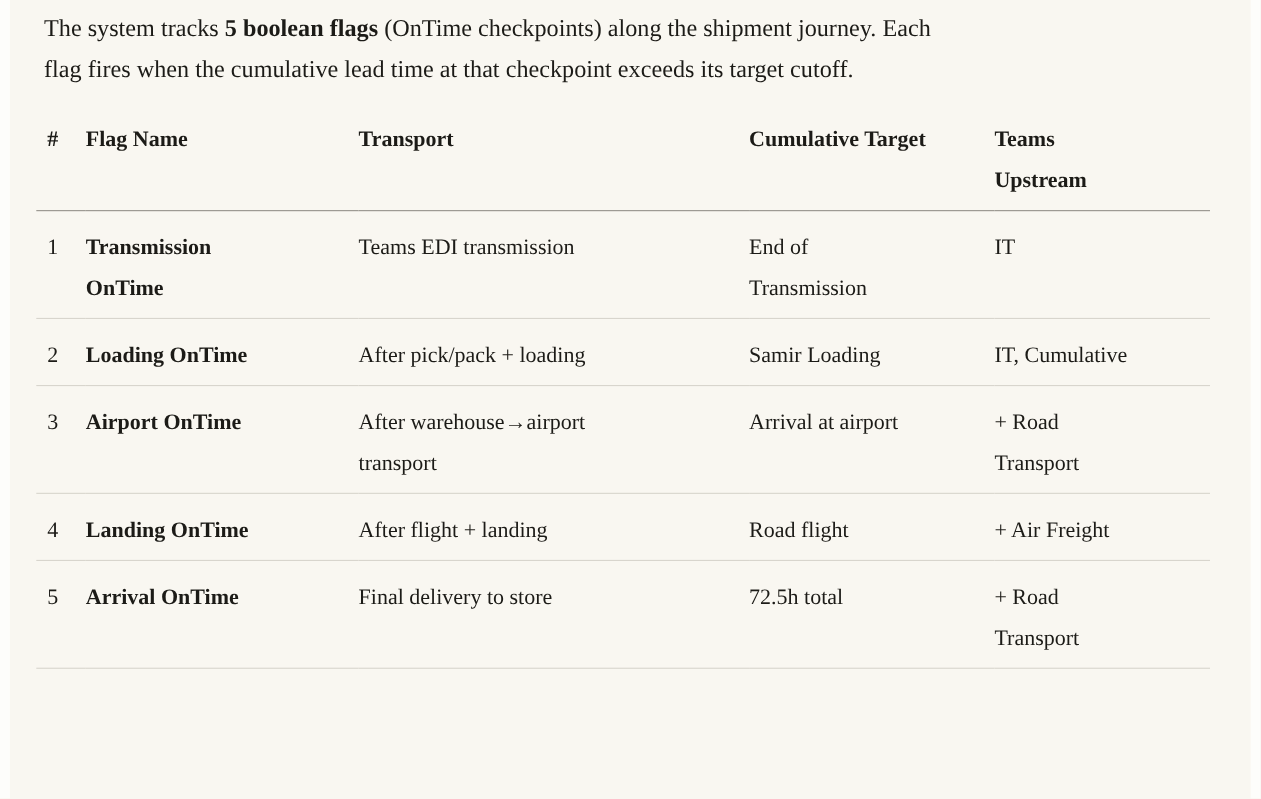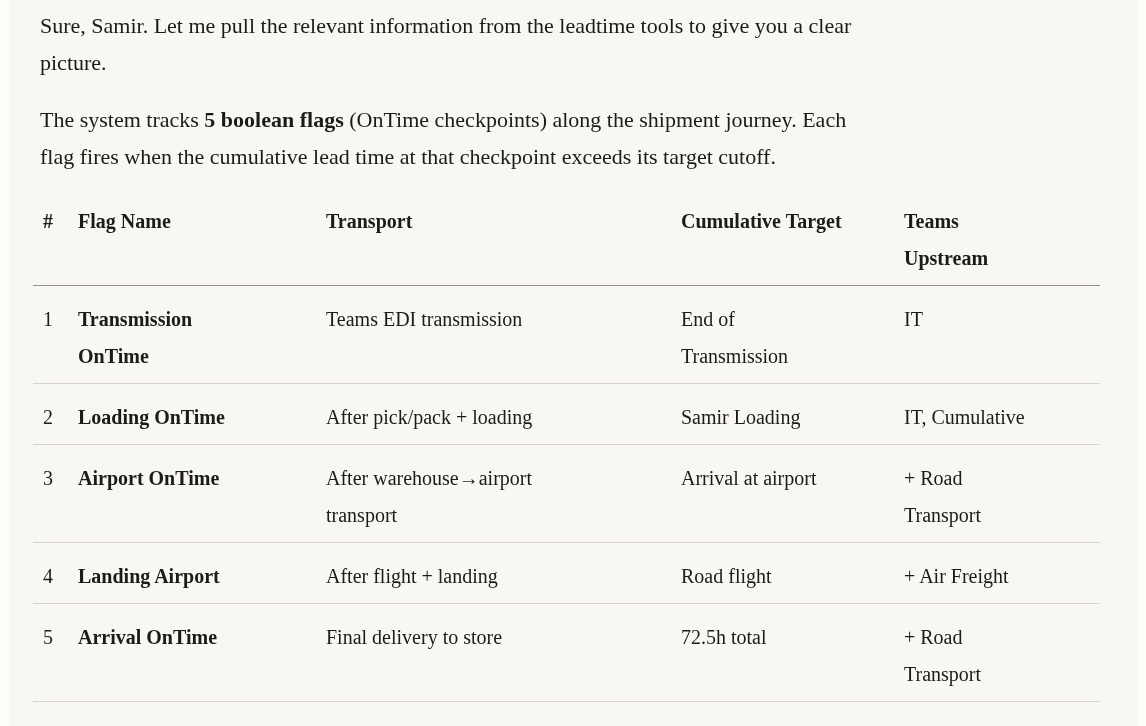--- a/index.html
+++ b/index.html
@@ -63,22 +63,20 @@
   td.col-flag { font-weight: 700; }
 </style>
 </head>
 <body>
 
 <div class="page-edge left"></div>
 <div class="page-edge right"></div>
 
 <main>
 
-  <p>Sure, Samir. Let me pull the relevant information from the leadtime tools to give you a clear
-picture.</p>
 
   <p><span>The system tracks </span><strong>5 boolean flags</strong><span> (OnTime checkpoints) along the shipment journey. Each
 flag fires when the cumulative lead time at that checkpoint exceeds its target cutoff.</span></p>
 
   <table>
     <colgroup>
       <col style="width:45px">
       <col style="width:248px">
       <col style="width:355px">
       <col style="width:223px">
@@ -115,21 +113,21 @@
         <td class="col-num">3</td>
         <td class="col-flag">Airport OnTime</td>
         <td>After warehouse→airport
 transport</td>
         <td>Arrival at airport</td>
         <td>+ Road
 Transport</td>
       </tr>
       <tr>
         <td class="col-num">4</td>
-        <td class="col-flag">Landing Airport</td>
+        <td class="col-flag">Landing OnTime</td>
         <td>After flight + landing</td>
         <td>Road flight</td>
         <td>+ Air Freight</td>
       </tr>
       <tr>
         <td class="col-num">5</td>
         <td class="col-flag">Arrival OnTime</td>
         <td>Final delivery to store</td>
         <td>72.5h total</td>
         <td>+ Road

